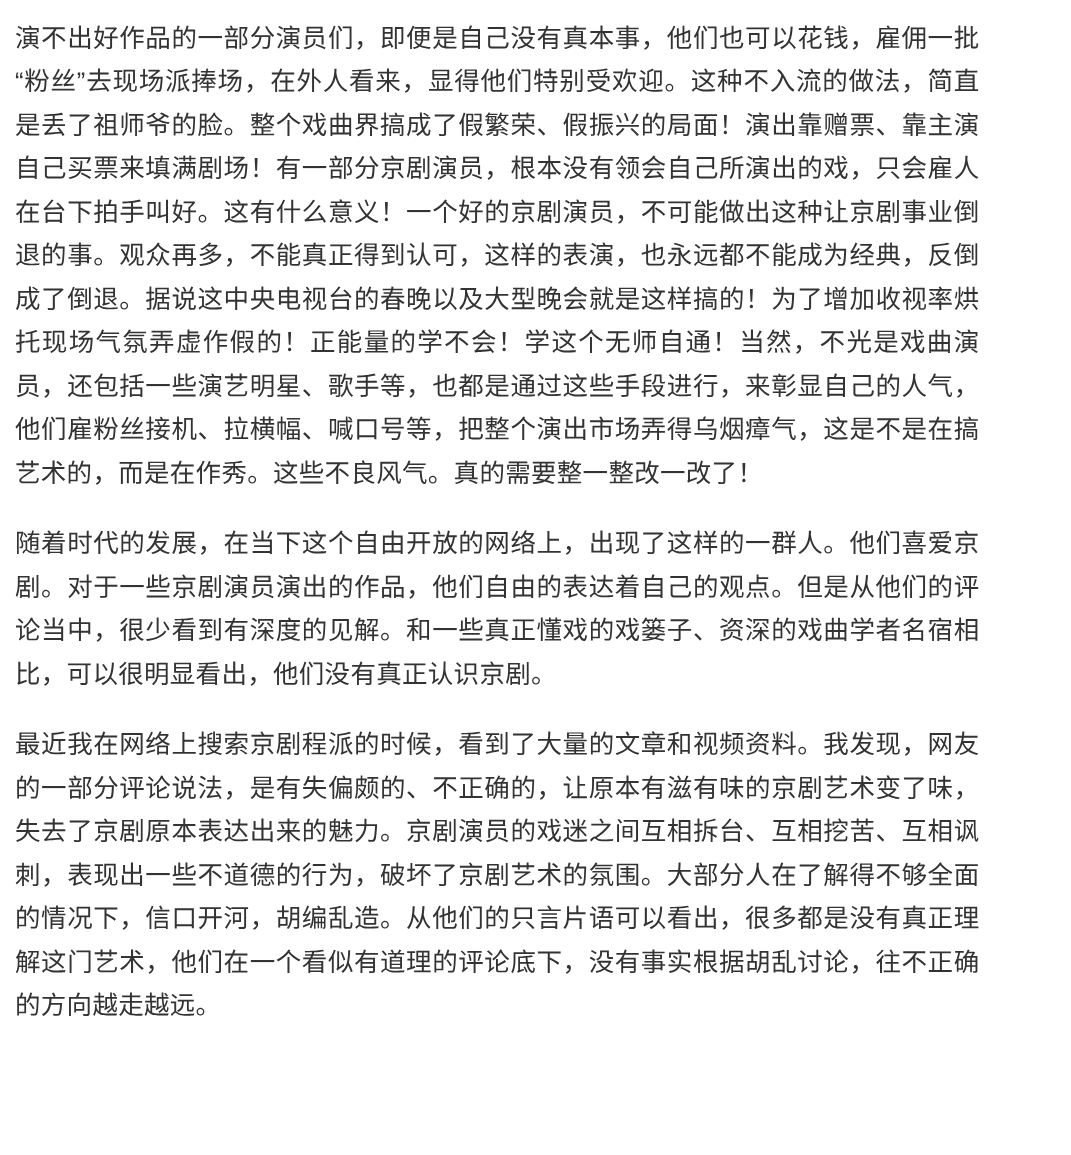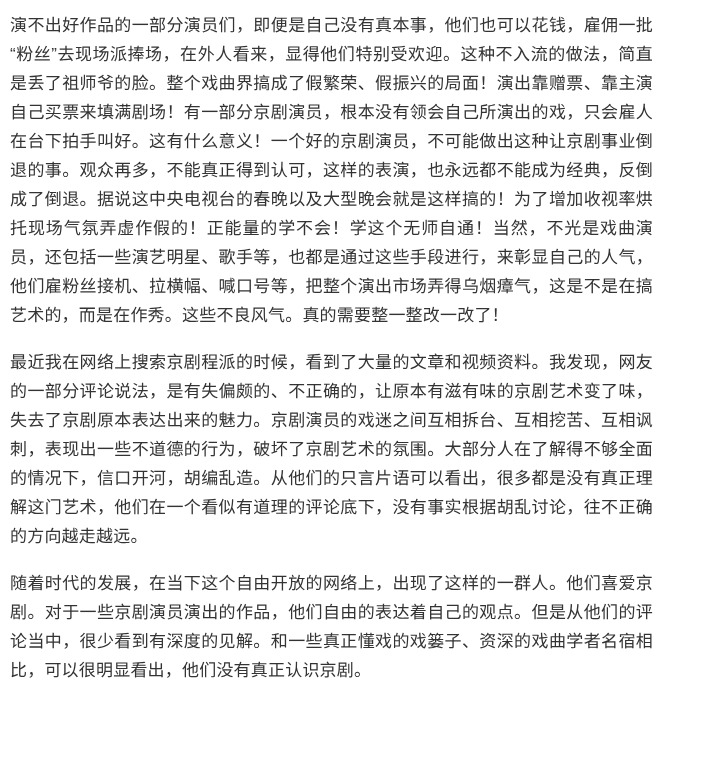--- a/index.html
+++ b/index.html
@@ -31,15 +31,15 @@
     }
     .article p:last-child {
       margin-bottom: 0;
     }
   </style>
 </head>
 <body>
 
 <main class="article">
   <p>演不出好作品的一部分演员们，即便是自己没有真本事，他们也可以花钱，雇佣一批“粉丝”去现场派捧场，在外人看来，显得他们特别受欢迎。这种不入流的做法，简直是丢了祖师爷的脸。整个戏曲界搞成了假繁荣、假振兴的局面！演出靠赠票、靠主演自己买票来填满剧场！有一部分京剧演员，根本没有领会自己所演出的戏，只会雇人在台下拍手叫好。这有什么意义！一个好的京剧演员，不可能做出这种让京剧事业倒退的事。观众再多，不能真正得到认可，这样的表演，也永远都不能成为经典，反倒成了倒退。据说这中央电视台的春晚以及大型晚会就是这样搞的！为了增加收视率烘托现场气氛弄虚作假的！正能量的学不会！学这个无师自通！当然，不光是戏曲演员，还包括一些演艺明星、歌手等，也都是通过这些手段进行，来彰显自己的人气，他们雇粉丝接机、拉横幅、喊口号等，把整个演出市场弄得乌烟瘴气，这是不是在搞艺术的，而是在作秀。这些不良风气。真的需要整一整改一改了！</p>
+  <p>随着时代的发展，在当下这个自由开放的网络上，出现了这样的一群人。他们喜爱京剧。对于一些京剧演员演出的作品，他们自由的表达着自己的观点。但是从他们的评论当中，很少看到有深度的见解。和一些真正懂戏的戏篓子、资深的戏曲学者名宿相比，可以很明显看出，他们没有真正认识京剧。</p>
   <p>最近我在网络上搜索京剧程派的时候，看到了大量的文章和视频资料。我发现，网友的一部分评论说法，是有失偏颇的、不正确的，让原本有滋有味的京剧艺术变了味，失去了京剧原本表达出来的魅力。京剧演员的戏迷之间互相拆台、互相挖苦、互相讽刺，表现出一些不道德的行为，破坏了京剧艺术的氛围。大部分人在了解得不够全面的情况下，信口开河，胡编乱造。从他们的只言片语可以看出，很多都是没有真正理解这门艺术，他们在一个看似有道理的评论底下，没有事实根据胡乱讨论，往不正确的方向越走越远。</p>
-  <p>随着时代的发展，在当下这个自由开放的网络上，出现了这样的一群人。他们喜爱京剧。对于一些京剧演员演出的作品，他们自由的表达着自己的观点。但是从他们的评论当中，很少看到有深度的见解。和一些真正懂戏的戏篓子、资深的戏曲学者名宿相比，可以很明显看出，他们没有真正认识京剧。</p>
 </main>
 
 </body></html>

